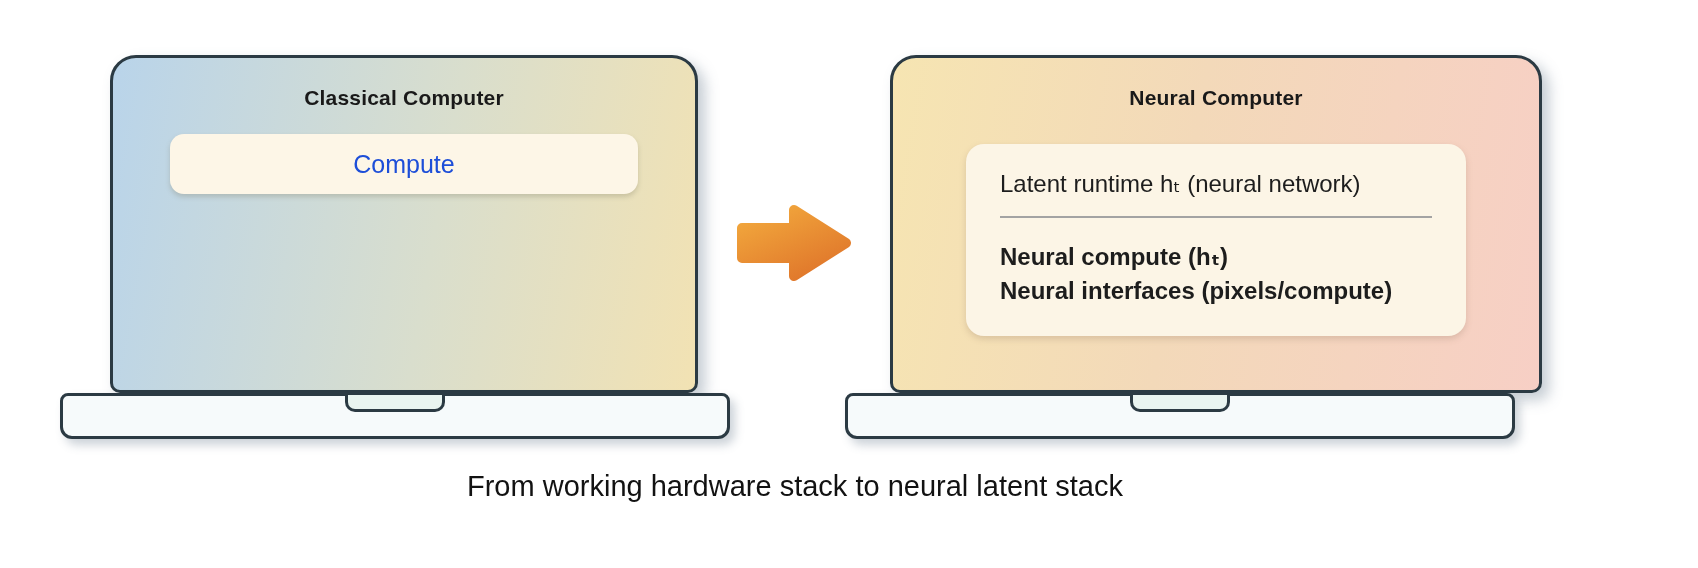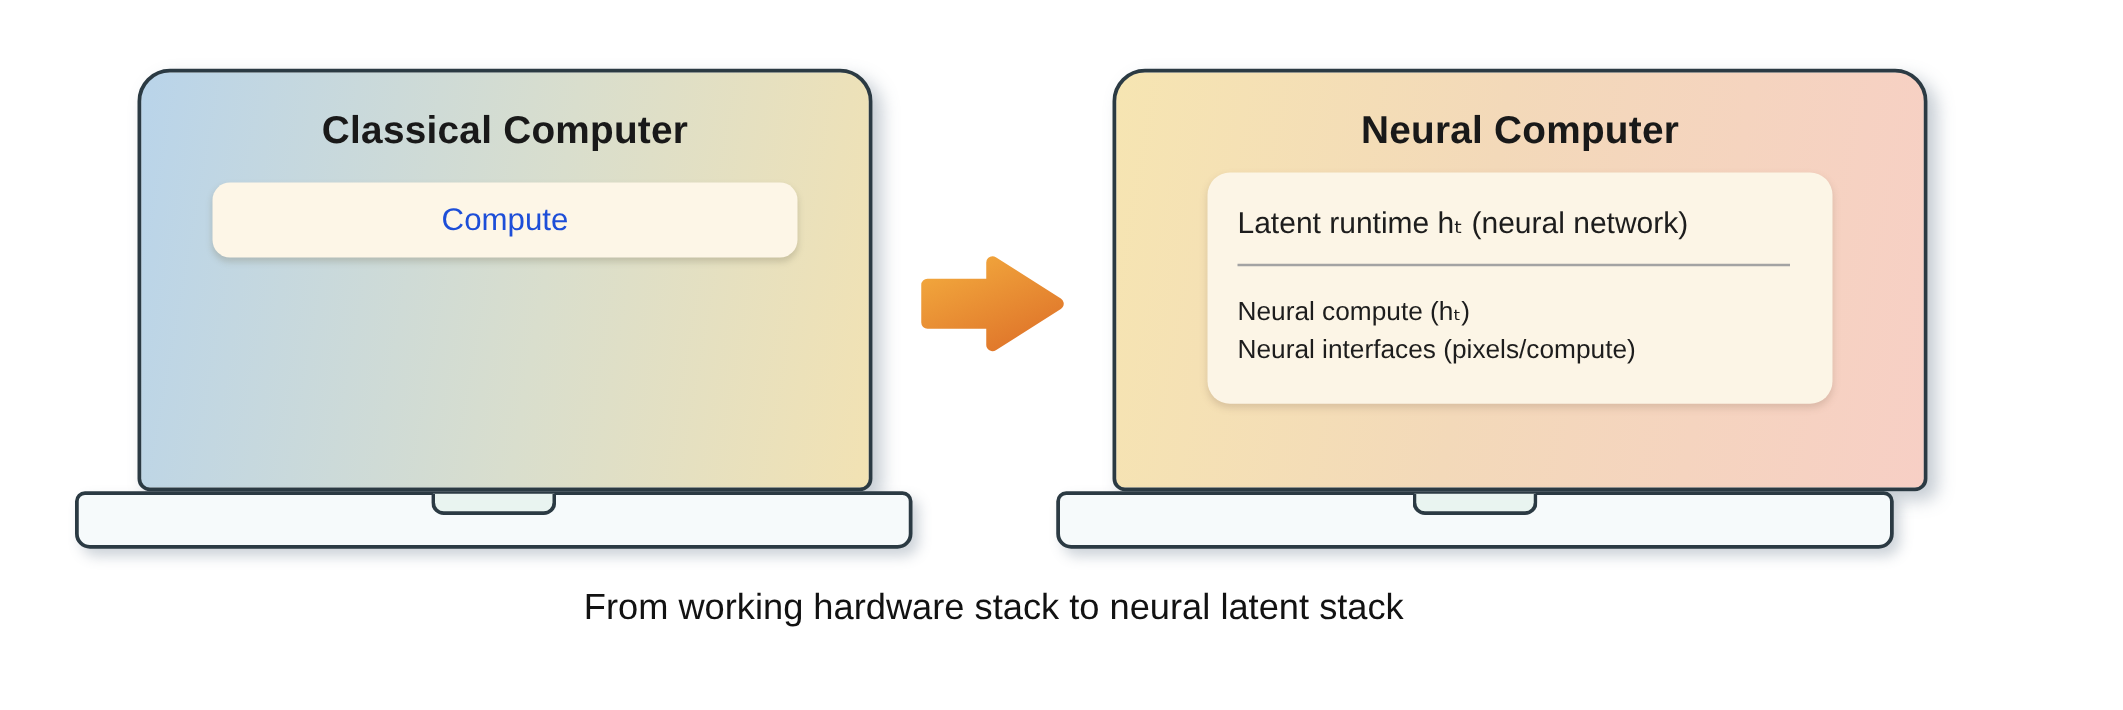--- a/index.html
+++ b/index.html
@@ -40,21 +40,21 @@
     width: 100px;
     height: 17px;
     box-sizing: border-box;
     border: 3px solid #2b3a43;
     border-top: none;
     border-radius: 0 0 10px 10px;
     background: #e9f4f0;
   }
   .laptop-title {
     text-align: center;
-    font-size: 31px;
+    font-size: 21px;
     font-weight: bold;
     color: #191919;
     margin: 0;
     padding-top: 28px;
     letter-spacing: 0.2px;
   }
 
   
   .screen-classical {
     left: 110px;
@@ -103,40 +103,41 @@
   }
   .base-neural {
     left: 845px;
     top: 393px;
     width: 670px;
     height: 46px;
   }
   .neural-panel {
     box-sizing: border-box;
     width: 500px;
-    margin: 16px auto 0 auto;
+    margin: 34px auto 0 auto;
     background: #fcf5e6;
     border-radius: 18px;
     box-shadow: 0 3px 6px rgba(140, 110, 90, 0.25);
-    padding: 26px 34px 28px 24px;
+    padding: 26px 34px 28px 34px;
     color: #1d1d1d;
   }
   .runtime-line {
     font-size: 24px;
     margin: 0 0 4px 0;
   }
   .panel-divider {
     border: none;
     border-top: 2.5px solid #a3a3a3;
     margin: 18px 0 22px 0;
   }
   .neural-line {
-    font-size: 21px;
+    font-size: 24px;
     line-height: 1.42;
     margin: 0;
+    font-weight: bold;
   }
 
   
   .caption {
     position: absolute;
     left: 0;
     top: 470px;
     width: 1590px;
     text-align: center;
     font-size: 29px;

